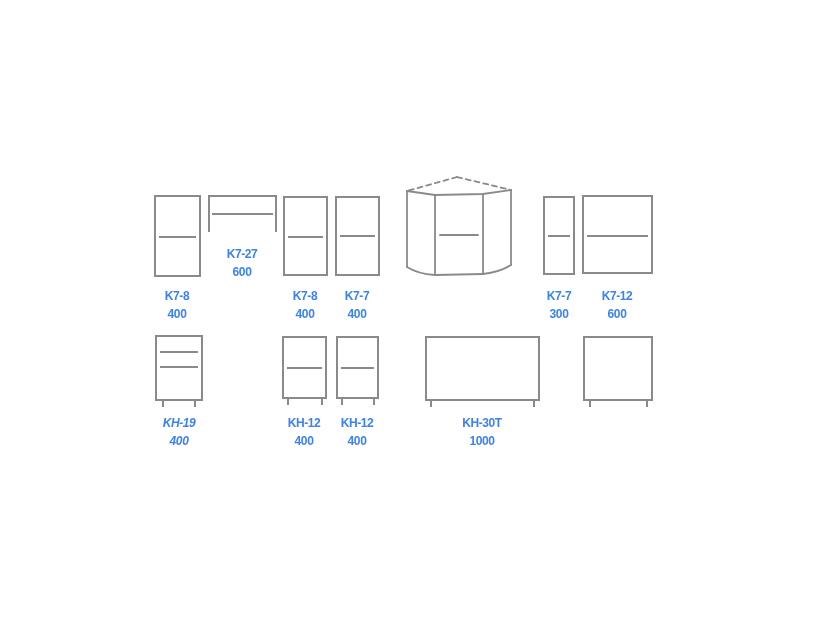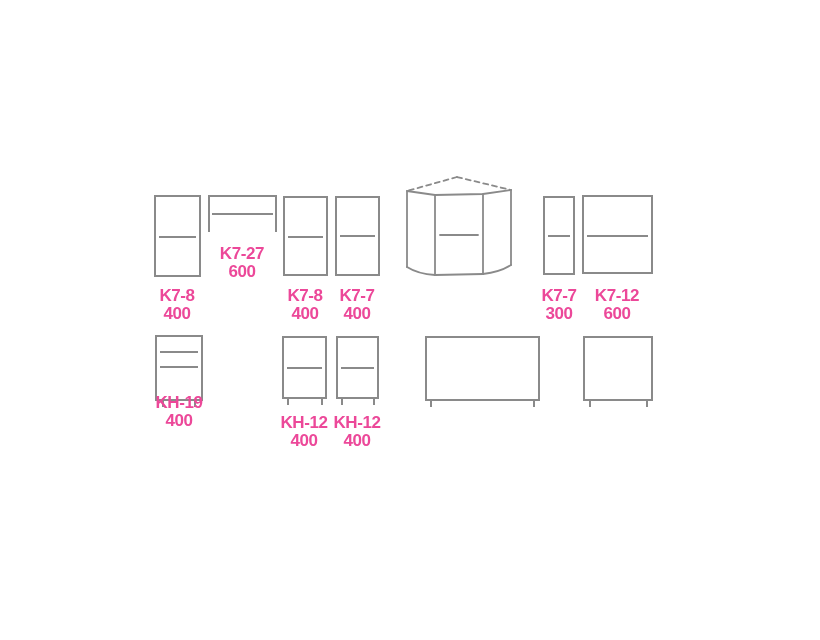--- a/index.html
+++ b/index.html
@@ -5,22 +5,22 @@
   html,body{margin:0;padding:0;background:#ffffff;}
   .canvas{
     position:relative;width:820px;height:640px;background:#ffffff;overflow:hidden;
     font-family:"Liberation Sans", sans-serif;
   }
   .box{position:absolute;border:2px solid #8a8a8a;background:#ffffff;box-sizing:border-box;}
   .hline{position:absolute;height:2px;background:#8a8a8a;}
   .vline{position:absolute;width:2px;background:#8a8a8a;}
   .foot{position:absolute;width:2px;height:6px;background:#8a8a8a;}
   .label{
-    position:absolute;width:84px;text-align:center;color:#ec4899;
-    font-size:17px;line-height:18px;font-weight:600;letter-spacing:-0.4px;white-space:nowrap;
+    position:absolute;width:84px;text-align:center;color:#3b82f6;
+    font-size:12px;line-height:18px;font-weight:600;letter-spacing:-0.4px;white-space:nowrap;
   }
   .label div{margin:0;}
   svg{position:absolute;overflow:visible;}
 </style>
 </head>
 <body>
 
 <div class="canvas">
 
   <div class="box" style="left:154px;top:195px;width:47px;height:82px;">
@@ -87,21 +87,21 @@
     <div>K7-12</div>
     <div>600</div>
   </div>
 
   <div class="box" style="left:155px;top:335px;width:48px;height:66px;">
     <div class="hline" style="left:3px;right:3px;top:14px;"></div>
     <div class="hline" style="left:3px;right:3px;top:29px;"></div>
   </div>
   <div class="foot" style="left:162px;top:401px;"></div>
   <div class="foot" style="left:194px;top:401px;"></div>
-  <div class="label" style="left:137px;top:394px;">
+  <div class="label" style="left:137px;top:414px;font-style:italic;">
     <div>KH-19</div>
     <div>400</div>
   </div>
 
   <div class="box" style="left:282px;top:336px;width:45px;height:63px;">
     <div class="hline" style="left:3px;right:3px;top:29px;"></div>
   </div>
   <div class="foot" style="left:287px;top:399px;"></div>
   <div class="foot" style="left:321px;top:399px;"></div>
   <div class="label" style="left:262px;top:414px;">
@@ -115,18 +115,22 @@
   <div class="foot" style="left:341px;top:399px;"></div>
   <div class="foot" style="left:373px;top:399px;"></div>
   <div class="label" style="left:315px;top:414px;">
     <div>KH-12</div>
     <div>400</div>
   </div>
 
   <div class="box" style="left:425px;top:336px;width:115px;height:65px;"></div>
   <div class="foot" style="left:430px;top:401px;"></div>
   <div class="foot" style="left:533px;top:401px;"></div>
+  <div class="label" style="left:440px;top:414px;">
+    <div>KH-30T</div>
+    <div>1000</div>
+  </div>
 
   <div class="box" style="left:583px;top:336px;width:70px;height:65px;"></div>
   <div class="foot" style="left:589px;top:401px;"></div>
   <div class="foot" style="left:646px;top:401px;"></div>
 
 </div>
 
 </body></html>

